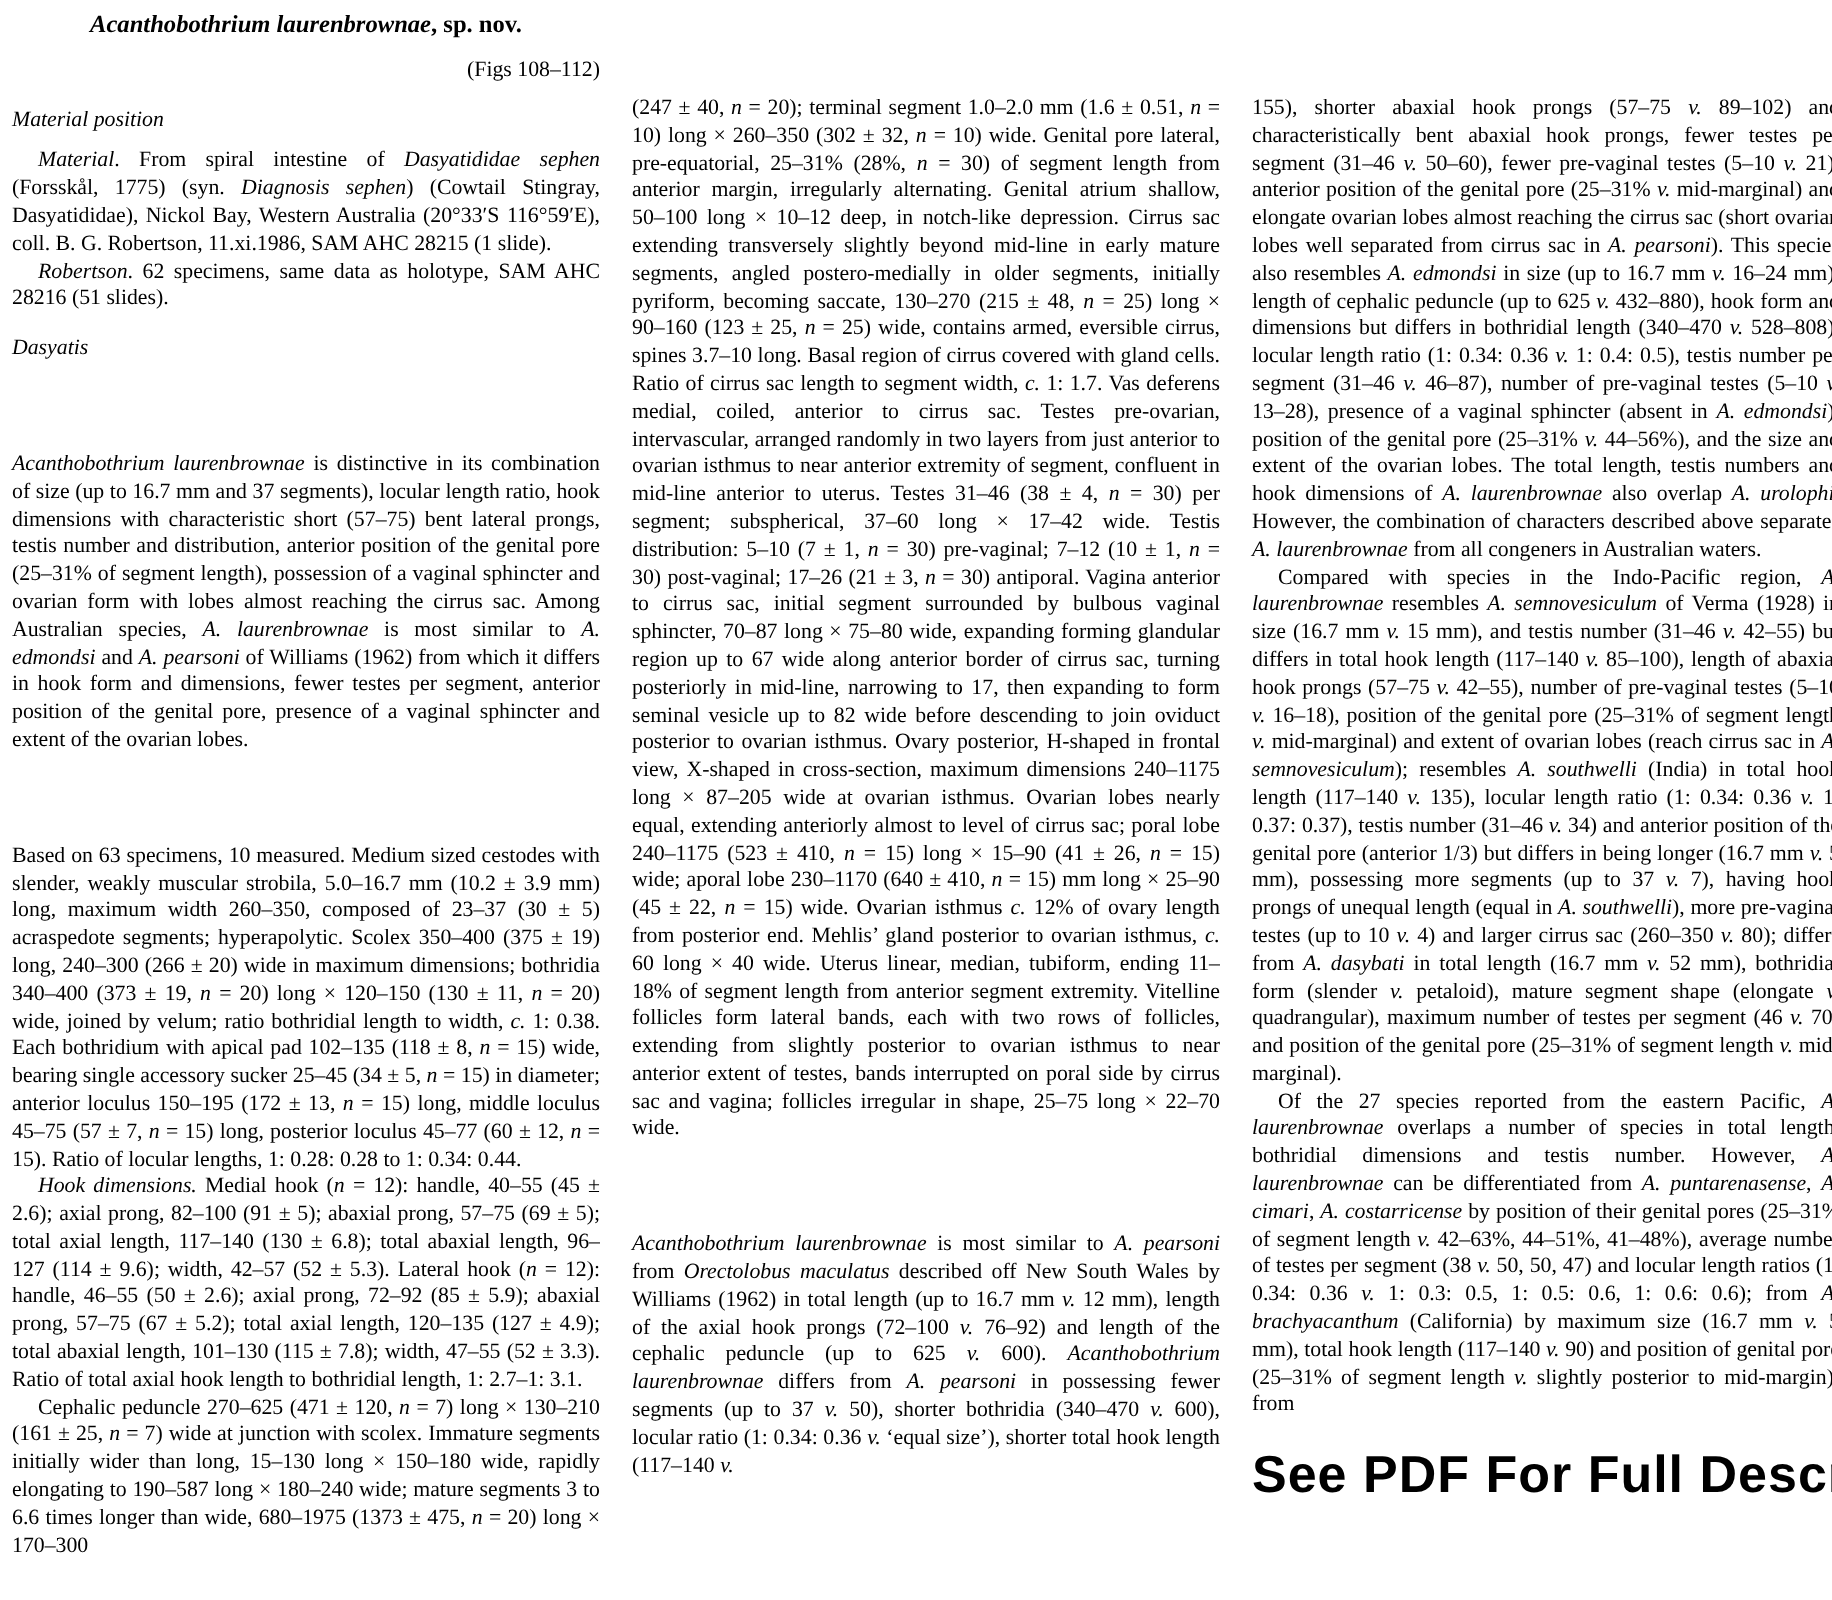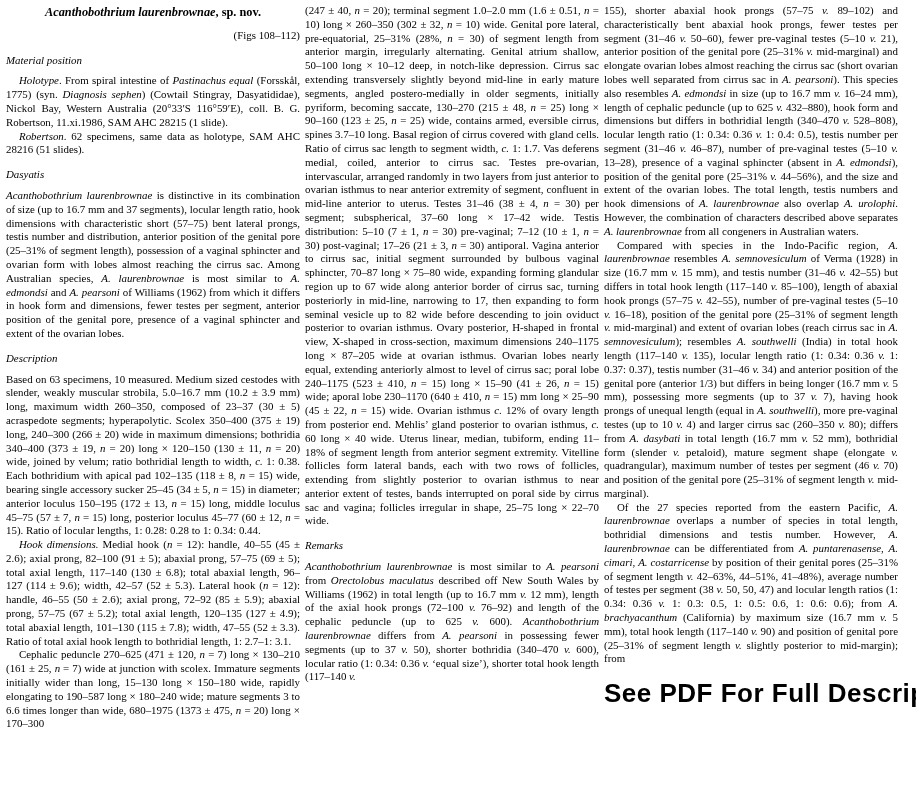--- a/index.html
+++ b/index.html
@@ -7,21 +7,21 @@
     width: 916px; height: 800px; overflow: hidden;
     font-family: "Liberation Serif", "DejaVu Serif", serif;
     font-size: 10.9px; line-height: 13.8px; color: #000;
     -webkit-font-smoothing: antialiased;
   }
   .page {
     box-sizing: border-box;
     width: 916px; height: 800px;
     padding: 4px 5px 0 6px;
     display: flex;
-    gap: 5px;
+    gap: 16px;
   }
   .col {
     width: 294px;
     flex: 0 0 294px;
     text-align: justify;
     hyphens: none;
   }
   .title {
     text-align: center;
     font-weight: bold;
@@ -33,21 +33,21 @@
     margin: 9px 0 0 0;
   }
   .sect-heading {
     font-style: italic;
     text-align: left;
     text-indent: 0;
     margin: 11px 0 7px 0;
   }
   p.body-par { margin: 0; }
   p.indent { text-indent: 13px; }
-  p.noindent { text-indent: 0; }
+  p.noindent { text-indent: 0; margin-top: 44px; }
   .see-pdf {
     font-family: "Liberation Sans", "DejaVu Sans", sans-serif;
     font-weight: bold;
     font-size: 26px;
     line-height: 30px;
     text-align: center;
     margin-top: 12px;
     letter-spacing: 0.5px;
     white-space: nowrap;
   }
@@ -55,36 +55,34 @@
 </head>
 <body>
 
 <div class="page">
 
   <div class="col">
     <div class="title"><i>Acanthobothrium laurenbrownae</i>, sp. nov.</div>
     <div class="figs">(Figs 108–112)</div>
 
     <div class="sect-heading">Material position</div>
-    <p class="body-par indent"><i>Holotype</i>.   From spiral intestine of <i>Pastinachus equal</i> (Forsskål, 1775) (syn. <i>Diagnosis sephen</i>) (Cowtail Stingray, Dasyatididae), Nickol Bay, Western Australia (20°33′S 116°59′E), coll. B. G. Robertson, 11.xi.1986, SAM AHC 28215 (1 slide).</p>
+    <p class="body-par indent"><i>Material</i>.   From spiral intestine of <i>Dasyatididae sephen</i> (Forsskål, 1775) (syn. <i>Diagnosis sephen</i>) (Cowtail Stingray, Dasyatididae), Nickol Bay, Western Australia (20°33′S 116°59′E), coll. B. G. Robertson, 11.xi.1986, SAM AHC 28215 (1 slide).</p>
     <p class="body-par indent"><i>Robertson</i>.   62 specimens, same data as holotype, SAM AHC 28216 (51 slides).</p>
 
     <div class="sect-heading">Dasyatis</div>
     <p class="body-par noindent"><i>Acanthobothrium laurenbrownae</i> is distinctive in its combination of size (up to 16.7 mm and 37 segments), locular length ratio, hook dimensions with characteristic short (57–75) bent lateral prongs, testis number and distribution, anterior position of the genital pore (25–31% of segment length), possession of a vaginal sphincter and ovarian form with lobes almost reaching the cirrus sac. Among Australian species, <i>A. laurenbrownae</i> is most similar to <i>A. edmondsi</i> and <i>A. pearsoni</i> of Williams (1962) from which it differs in hook form and dimensions, fewer testes per segment, anterior position of the genital pore, presence of a vaginal sphincter and extent of the ovarian lobes.</p>
 
-    <div class="sect-heading">Description</div>
     <p class="body-par noindent">Based on 63 specimens, 10 measured. Medium sized cestodes with slender, weakly muscular strobila, 5.0–16.7 mm (10.2 ± 3.9 mm) long, maximum width 260–350, composed of 23–37 (30 ± 5) acraspedote segments; hyperapolytic. Scolex 350–400 (375 ± 19) long, 240–300 (266 ± 20) wide in maximum dimensions; bothridia 340–400 (373 ± 19, <i>n</i> = 20) long × 120–150 (130 ± 11, <i>n</i> = 20) wide, joined by velum; ratio bothridial length to width, <i>c.</i> 1: 0.38. Each bothridium with apical pad 102–135 (118 ± 8, <i>n</i> = 15) wide, bearing single accessory sucker 25–45 (34 ± 5, <i>n</i> = 15) in diameter; anterior loculus 150–195 (172 ± 13, <i>n</i> = 15) long, middle loculus 45–75 (57 ± 7, <i>n</i> = 15) long, posterior loculus 45–77 (60 ± 12, <i>n</i> = 15). Ratio of locular lengths, 1: 0.28: 0.28 to 1: 0.34: 0.44.</p>
     <p class="body-par indent"><i>Hook dimensions.</i>   Medial hook (<i>n</i> = 12): handle, 40–55 (45 ± 2.6); axial prong, 82–100 (91 ± 5); abaxial prong, 57–75 (69 ± 5); total axial length, 117–140 (130 ± 6.8); total abaxial length, 96–127 (114 ± 9.6); width, 42–57 (52 ± 5.3). Lateral hook (<i>n</i> = 12): handle, 46–55 (50 ± 2.6); axial prong, 72–92 (85 ± 5.9); abaxial prong, 57–75 (67 ± 5.2); total axial length, 120–135 (127 ± 4.9); total abaxial length, 101–130 (115 ± 7.8); width, 47–55 (52 ± 3.3). Ratio of total axial hook length to bothridial length, 1: 2.7–1: 3.1.</p>
     <p class="body-par indent">Cephalic peduncle 270–625 (471 ± 120, <i>n</i> = 7) long × 130–210 (161 ± 25, <i>n</i> = 7) wide at junction with scolex. Immature segments initially wider than long, 15–130 long × 150–180 wide, rapidly elongating to 190–587 long × 180–240 wide; mature segments 3 to 6.6 times longer than wide, 680–1975 (1373 ± 475, <i>n</i> = 20) long × 170–300</p>
   </div>
 
   <div class="col">
     <p class="body-par noindent">(247 ± 40, <i>n</i> = 20); terminal segment 1.0–2.0 mm (1.6 ± 0.51, <i>n</i> = 10) long × 260–350 (302 ± 32, <i>n</i> = 10) wide. Genital pore lateral, pre-equatorial, 25–31% (28%, <i>n</i> = 30) of segment length from anterior margin, irregularly alternating. Genital atrium shallow, 50–100 long × 10–12 deep, in notch-like depression. Cirrus sac extending transversely slightly beyond mid-line in early mature segments, angled postero-medially in older segments, initially pyriform, becoming saccate, 130–270 (215 ± 48, <i>n</i> = 25) long × 90–160 (123 ± 25, <i>n</i> = 25) wide, contains armed, eversible cirrus, spines 3.7–10 long. Basal region of cirrus covered with gland cells. Ratio of cirrus sac length to segment width, <i>c.</i> 1: 1.7. Vas deferens medial, coiled, anterior to cirrus sac. Testes pre-ovarian, intervascular, arranged randomly in two layers from just anterior to ovarian isthmus to near anterior extremity of segment, confluent in mid-line anterior to uterus. Testes 31–46 (38 ± 4, <i>n</i> = 30) per segment; subspherical, 37–60 long × 17–42 wide. Testis distribution: 5–10 (7 ± 1, <i>n</i> = 30) pre-vaginal; 7–12 (10 ± 1, <i>n</i> = 30) post-vaginal; 17–26 (21 ± 3, <i>n</i> = 30) antiporal. Vagina anterior to cirrus sac, initial segment surrounded by bulbous vaginal sphincter, 70–87 long × 75–80 wide, expanding forming glandular region up to 67 wide along anterior border of cirrus sac, turning posteriorly in mid-line, narrowing to 17, then expanding to form seminal vesicle up to 82 wide before descending to join oviduct posterior to ovarian isthmus. Ovary posterior, H-shaped in frontal view, X-shaped in cross-section, maximum dimensions 240–1175 long × 87–205 wide at ovarian isthmus. Ovarian lobes nearly equal, extending anteriorly almost to level of cirrus sac; poral lobe 240–1175 (523 ± 410, <i>n</i> = 15) long × 15–90 (41 ± 26, <i>n</i> = 15) wide; aporal lobe 230–1170 (640 ± 410, <i>n</i> = 15) mm long × 25–90 (45 ± 22, <i>n</i> = 15) wide. Ovarian isthmus <i>c.</i> 12% of ovary length from posterior end. Mehlis’ gland posterior to ovarian isthmus, <i>c.</i> 60 long × 40 wide. Uterus linear, median, tubiform, ending 11–18% of segment length from anterior segment extremity. Vitelline follicles form lateral bands, each with two rows of follicles, extending from slightly posterior to ovarian isthmus to near anterior extent of testes, bands interrupted on poral side by cirrus sac and vagina; follicles irregular in shape, 25–75 long × 22–70 wide.</p>
 
-    <div class="sect-heading">Remarks</div>
     <p class="body-par noindent"><i>Acanthobothrium laurenbrownae</i> is most similar to <i>A. pearsoni</i> from <i>Orectolobus maculatus</i> described off New South Wales by Williams (1962) in total length (up to 16.7 mm <i>v.</i> 12 mm), length of the axial hook prongs (72–100 <i>v.</i> 76–92) and length of the cephalic peduncle (up to 625 <i>v.</i> 600). <i>Acanthobothrium laurenbrownae</i> differs from <i>A. pearsoni</i> in possessing fewer segments (up to 37 <i>v.</i> 50), shorter bothridia (340–470 <i>v.</i> 600), locular ratio (1: 0.34: 0.36 <i>v.</i> ‘equal size’), shorter total hook length (117–140 <i>v.</i></p>
   </div>
 
   <div class="col">
     <p class="body-par noindent">155), shorter abaxial hook prongs (57–75 <i>v.</i> 89–102) and characteristically bent abaxial hook prongs, fewer testes per segment (31–46 <i>v.</i> 50–60), fewer pre-vaginal testes (5–10 <i>v.</i> 21), anterior position of the genital pore (25–31% <i>v.</i> mid-marginal) and elongate ovarian lobes almost reaching the cirrus sac (short ovarian lobes well separated from cirrus sac in <i>A. pearsoni</i>). This species also resembles <i>A. edmondsi</i> in size (up to 16.7 mm <i>v.</i> 16–24 mm), length of cephalic peduncle (up to 625 <i>v.</i> 432–880), hook form and dimensions but differs in bothridial length (340–470 <i>v.</i> 528–808), locular length ratio (1: 0.34: 0.36 <i>v.</i> 1: 0.4: 0.5), testis number per segment (31–46 <i>v.</i> 46–87), number of pre-vaginal testes (5–10 <i>v.</i> 13–28), presence of a vaginal sphincter (absent in <i>A. edmondsi</i>), position of the genital pore (25–31% <i>v.</i> 44–56%), and the size and extent of the ovarian lobes. The total length, testis numbers and hook dimensions of <i>A. laurenbrownae</i> also overlap <i>A. urolophi</i>. However, the combination of characters described above separates <i>A. laurenbrownae</i> from all congeners in Australian waters.</p>
     <p class="body-par indent">Compared with species in the Indo-Pacific region, <i>A. laurenbrownae</i> resembles <i>A. semnovesiculum</i> of Verma (1928) in size (16.7 mm <i>v.</i> 15 mm), and testis number (31–46 <i>v.</i> 42–55) but differs in total hook length (117–140 <i>v.</i> 85–100), length of abaxial hook prongs (57–75 <i>v.</i> 42–55), number of pre-vaginal testes (5–10 <i>v.</i> 16–18), position of the genital pore (25–31% of segment length <i>v.</i> mid-marginal) and extent of ovarian lobes (reach cirrus sac in <i>A. semnovesiculum</i>); resembles <i>A. southwelli</i> (India) in total hook length (117–140 <i>v.</i> 135), locular length ratio (1: 0.34: 0.36 <i>v.</i> 1: 0.37: 0.37), testis number (31–46 <i>v.</i> 34) and anterior position of the genital pore (anterior 1/3) but differs in being longer (16.7 mm <i>v.</i> 5 mm), possessing more segments (up to 37 <i>v.</i> 7), having hook prongs of unequal length (equal in <i>A. southwelli</i>), more pre-vaginal testes (up to 10 <i>v.</i> 4) and larger cirrus sac (260–350 <i>v.</i> 80); differs from <i>A. dasybati</i> in total length (16.7 mm <i>v.</i> 52 mm), bothridial form (slender <i>v.</i> petaloid), mature segment shape (elongate <i>v.</i> quadrangular), maximum number of testes per segment (46 <i>v.</i> 70) and position of the genital pore (25–31% of segment length <i>v.</i> mid-marginal).</p>
     <p class="body-par indent">Of the 27 species reported from the eastern Pacific, <i>A. laurenbrownae</i> overlaps a number of species in total length, bothridial dimensions and testis number. However, <i>A. laurenbrownae</i> can be differentiated from <i>A. puntarenasense</i>, <i>A. cimari</i>, <i>A. costarricense</i> by position of their genital pores (25–31% of segment length <i>v.</i> 42–63%, 44–51%, 41–48%), average number of testes per segment (38 <i>v.</i> 50, 50, 47) and locular length ratios (1: 0.34: 0.36 <i>v.</i> 1: 0.3: 0.5, 1: 0.5: 0.6, 1: 0.6: 0.6); from <i>A. brachyacanthum</i> (California) by maximum size (16.7 mm <i>v.</i> 5 mm), total hook length (117–140 <i>v.</i> 90) and position of genital pore (25–31% of segment length <i>v.</i> slightly posterior to mid-margin); from</p>
     <div class="see-pdf">See PDF For Full Description</div>
   </div>
 

